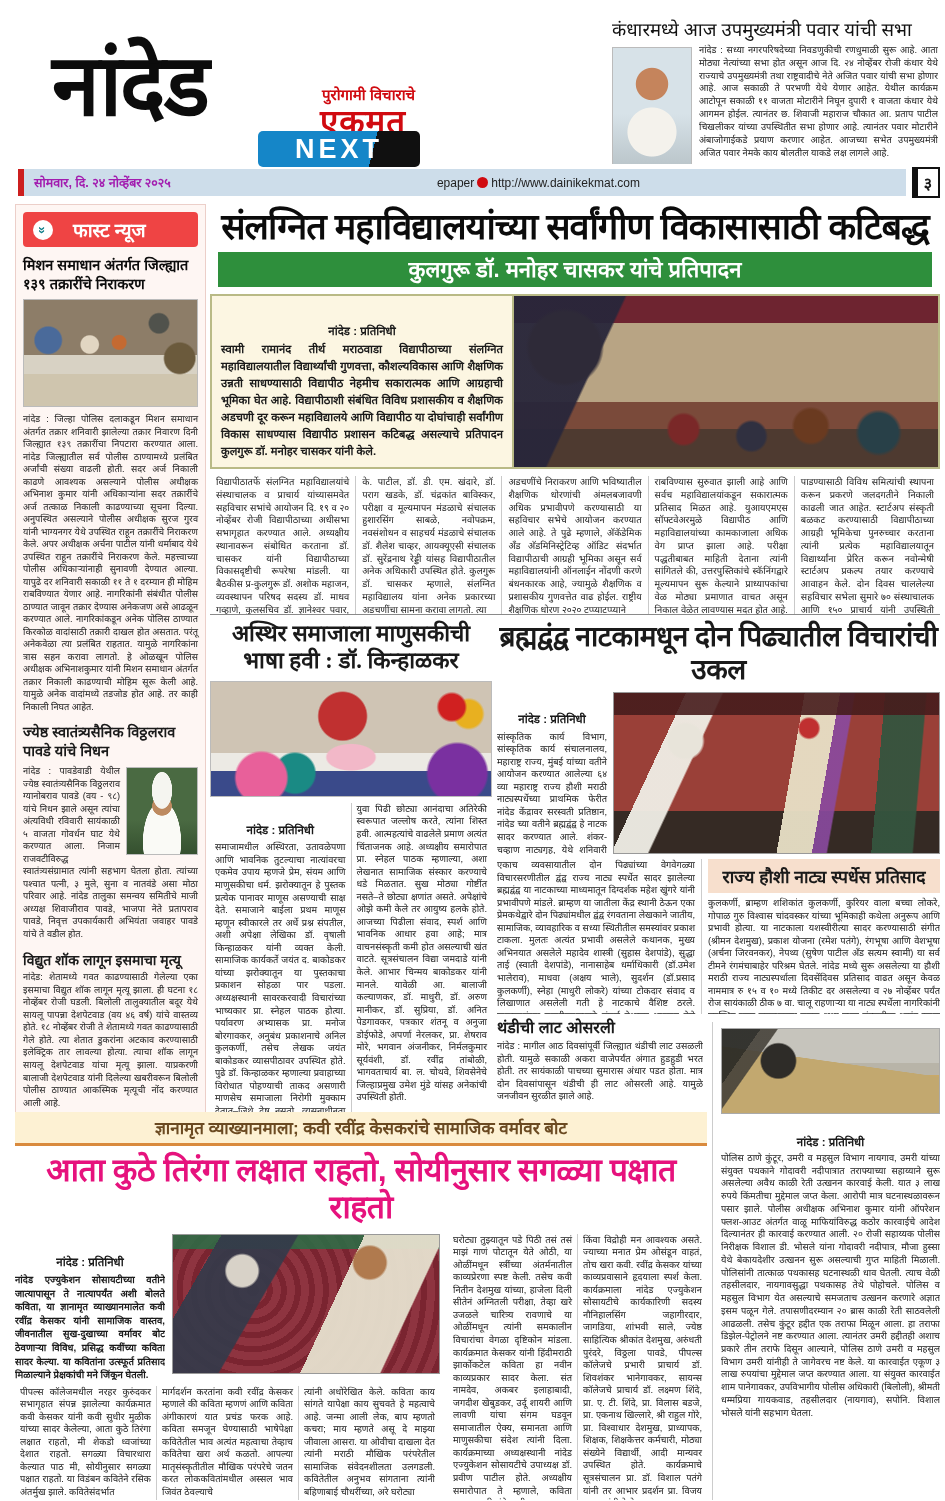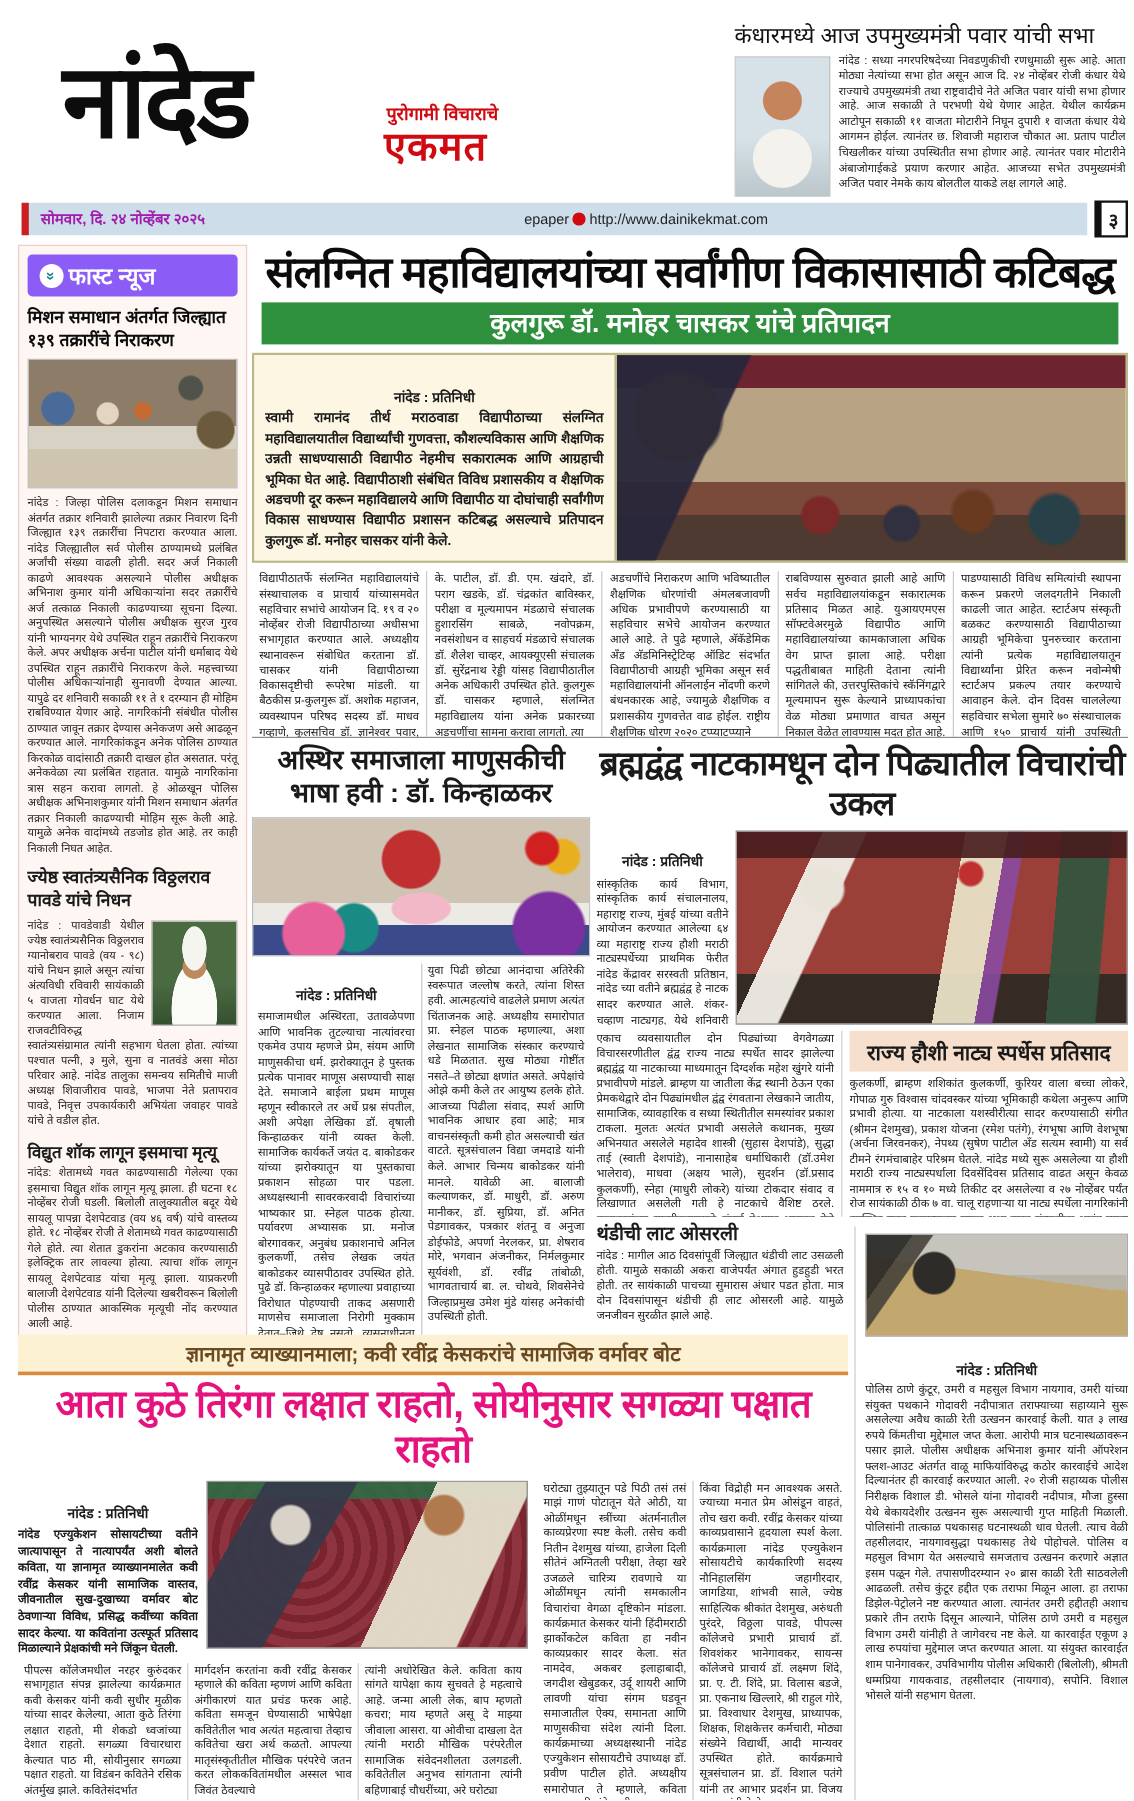--- a/index.html
+++ b/index.html
@@ -36,21 +36,21 @@
   .datebar { left:18px; top:169px; width:888px; height:27px; background:#cdddea; display:flex; align-items:center; }
   .datebar .accent { width:6px; height:27px; background:#cc1f1f; margin-right:10px; }
   .datebar .date { font-size:12.5px; font-weight:700; color:#a21caf; }
   .datebar .mid { flex:1; text-align:center; font-size:12px; color:#222; }
   .epaper-dot { display:inline-block; width:11px; height:11px; border-radius:50%; background:#d00a10; vertical-align:-1px; margin:0 3px; }
   .pagebox { left:912px; top:167px; width:28px; height:31px; background:#fff; border:2px solid #111; border-left:6px solid #111;
              display:flex; align-items:center; justify-content:center; font-size:16px; font-weight:800; }
 
   
   .fastnews { left:15px; top:204px; width:191px; height:912px; background:#fef6f3; border:1px solid #eccfc9; padding:7px; overflow:hidden; }
-  .fn-head { background:#8b5cf6; color:#fff; height:35px; border-radius:4px; display:flex; align-items:center; gap:4px; padding:0 10px; }
+  .fn-head { background:#ef4444; color:#fff; height:35px; border-radius:4px; display:flex; align-items:center; gap:20px; padding:0 10px; }
   .fn-head .circ { width:20px; height:20px; border-radius:50%; background:#fff; color:#0f7f8a; font-size:13px; font-weight:800;
                    display:flex; align-items:center; justify-content:center; transform:rotate(90deg); }
   .fn-head .t { font-size:19px; font-weight:800; }
   .fn-h1 { font-size:14.5px; font-weight:800; line-height:1.28; margin:9px 0 6px; color:#0c0c0c; }
   .ph-police { width:100%; height:108px; border:1px solid #bbb; margin-bottom:6px;
     background:
       radial-gradient(circle at 78% 22%, #50524c 0 6%, rgba(0,0,0,0) 7%),
       radial-gradient(circle at 14% 38%, #4a6a9a 0 8%, rgba(0,0,0,0) 9%),
       radial-gradient(circle at 38% 42%, #e2d6c2 0 7%, rgba(0,0,0,0) 8%),
       radial-gradient(circle at 55% 40%, #c46a32 0 6%, rgba(0,0,0,0) 7%),
@@ -85,21 +85,21 @@
       radial-gradient(circle at 70% 76%, #6a3a20 0 5%, rgba(0,0,0,0) 6%),
       radial-gradient(circle at 86% 80%, #284048 0 5%, rgba(0,0,0,0) 6%),
       linear-gradient(180deg,#6e2430 0 16%, #b8a484 16% 62%, #7a4a3a 62% 78%, #4e3a30 78% 100%);
   }
   .lead-cols { display:flex; margin-top:7px; height:152px; }
   .lead-cols .col { flex:1; padding:0 6px; font-size:9.4px; line-height:1.36; text-align:justify; overflow:hidden; }
   .lead-cols .col + .col { border-left:1px solid #c9c9c9; }
 
   
   .book { left:210px; top:620px; width:282px; height:494px; overflow:hidden; }
-  .book-hl { font-size:22.5px; font-weight:800; text-align:center; line-height:1.22; }
+  .book-hl { font-size:22.5px; font-weight:800; text-align:center; line-height:1.22;font-family:Liberation Serif, serif; }
   .ph-book { width:100%; height:116px; margin:6px 0; border:1px solid #bbb;
     background:
       radial-gradient(circle at 18% 84%, #e8609a 0 10%, rgba(0,0,0,0) 11%),
       radial-gradient(circle at 88% 80%, #7a30a0 0 11%, rgba(0,0,0,0) 12%),
       radial-gradient(circle at 30% 80%, #1a8a84 0 9%, rgba(0,0,0,0) 10%),
       radial-gradient(circle at 86% 22%, #d02020 0 5%, rgba(0,0,0,0) 6%),
       radial-gradient(circle at 92% 28%, #e8b020 0 5%, rgba(0,0,0,0) 6%),
       radial-gradient(circle at 47% 30%, #c03030 0 14%, rgba(0,0,0,0) 15%),
       radial-gradient(ellipse at 50% 66%, #f2b8c8 0 12%, rgba(0,0,0,0) 13%),
       linear-gradient(180deg,#cfc4b4 0 62%, #eceae4 62% 78%, #3a4a8a 78% 100%);
@@ -173,20 +173,21 @@
   .lect-right .col + .col { border-left:1px solid #ccc; }
 </style>
 </head>
 <body>
 
 <div id="paper">
 
   <div class="abs masthead-city">नांदेड</div>
   <div class="abs brand-tagline">पुरोगामी विचाराचे</div>
   <div class="abs brand-name">एकमत</div>
+  <div class="abs next-logo">NEXT</div>
 
   <div class="abs top-brief">
     <h2>कंधारमध्ये आज उपमुख्यमंत्री पवार यांची सभा</h2>
     <div class="ph-pawar"></div>
     <div class="body">नांदेड : सध्या नगरपरिषदेच्या निवडणुकीची रणधुमाळी सुरू आहे. आता मोठ्या नेत्यांच्या सभा होत असून आज दि. २४ नोव्हेंबर रोजी कंधार येथे राज्याचे उपमुख्यमंत्री तथा राष्ट्रवादीचे नेते अजित पवार यांची सभा होणार आहे. आज सकाळी ते परभणी येथे येणार आहेत. येथील कार्यक्रम आटोपून सकाळी ११ वाजता मोटारीने निघून दुपारी १ वाजता कंधार येथे आगमन होईल. त्यानंतर छ. शिवाजी महाराज चौकात आ. प्रताप पाटील चिखलीकर यांच्या उपस्थितीत सभा होणार आहे. त्यानंतर पवार मोटारीने अंबाजोगाईकडे प्रयाण करणार आहेत. आजच्या सभेत उपमुख्यमंत्री अजित पवार नेमके काय बोलतील याकडे लक्ष लागले आहे.</div>
   </div>
 
   <div class="abs datebar">
     <span class="accent"></span>
     <span class="date">सोमवार, दि. २४ नोव्हेंबर २०२५</span>

